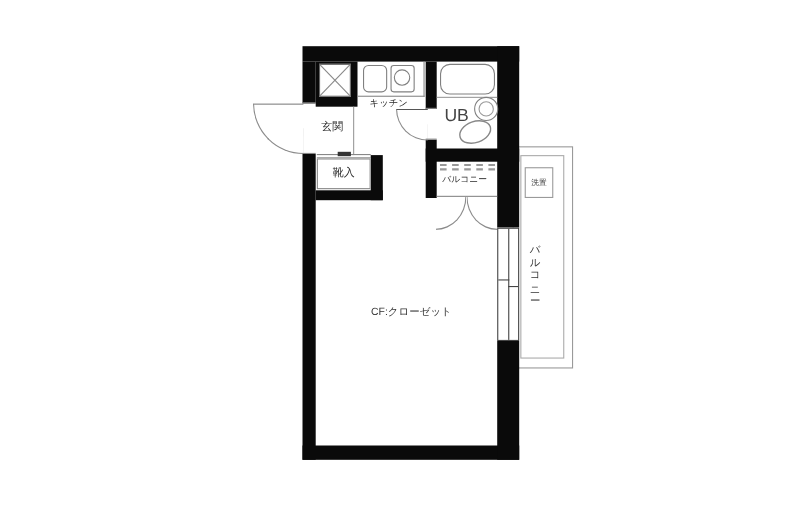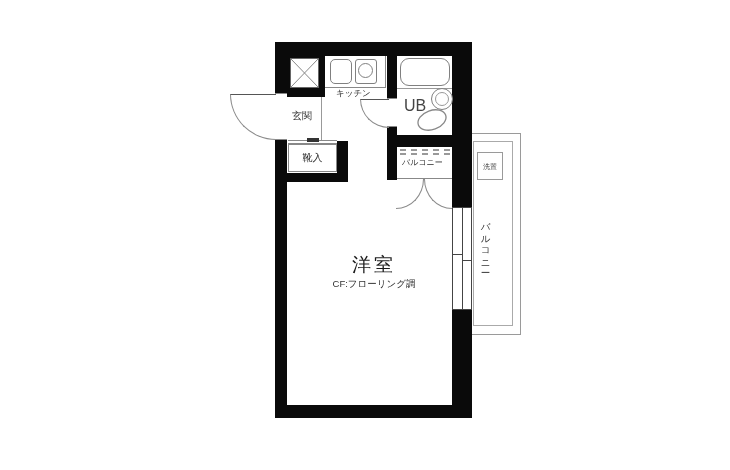--- a/index.html
+++ b/index.html
@@ -91,16 +91,15 @@
 
   <div class="arc arc-bl leaf-top" style="left:230px;top:94px;width:46px;height:46px;"></div>
   <div class="arc arc-bl leaf-top" style="left:360px;top:99px;width:29px;height:29px;"></div>
   <div class="arc arc-br" style="left:396px;top:179px;width:28px;height:30px;"></div>
   <div class="arc arc-bl" style="left:424px;top:179px;width:28px;height:30px;"></div>
 
   <div class="lbl" style="left:336px;top:89px;font-size:8.5px;">キッチン</div>
   <div class="lbl" style="left:292px;top:111px;font-size:10px;">玄関</div>
   <div class="lbl" style="left:404px;top:98px;font-size:16px;color:#444;">UB</div>
   <div class="lbl" style="left:402px;top:159px;font-size:8px;">バルコニー</div>
-  <div class="lbl" style="left:329px;top:255px;width:90px;text-align:center;font-size:19px;letter-spacing:3px;color:#1a1a1a;">洋室</div>
-  <div class="lbl" style="left:329px;top:279px;width:90px;text-align:center;font-size:9.5px;color:#333;">CF:フローリング調</div>
+  <div class="lbl" style="left:329px;top:279px;width:90px;text-align:center;font-size:9.5px;color:#333;">CF:クローゼット</div>
 
 </div>
 
 </body></html>

